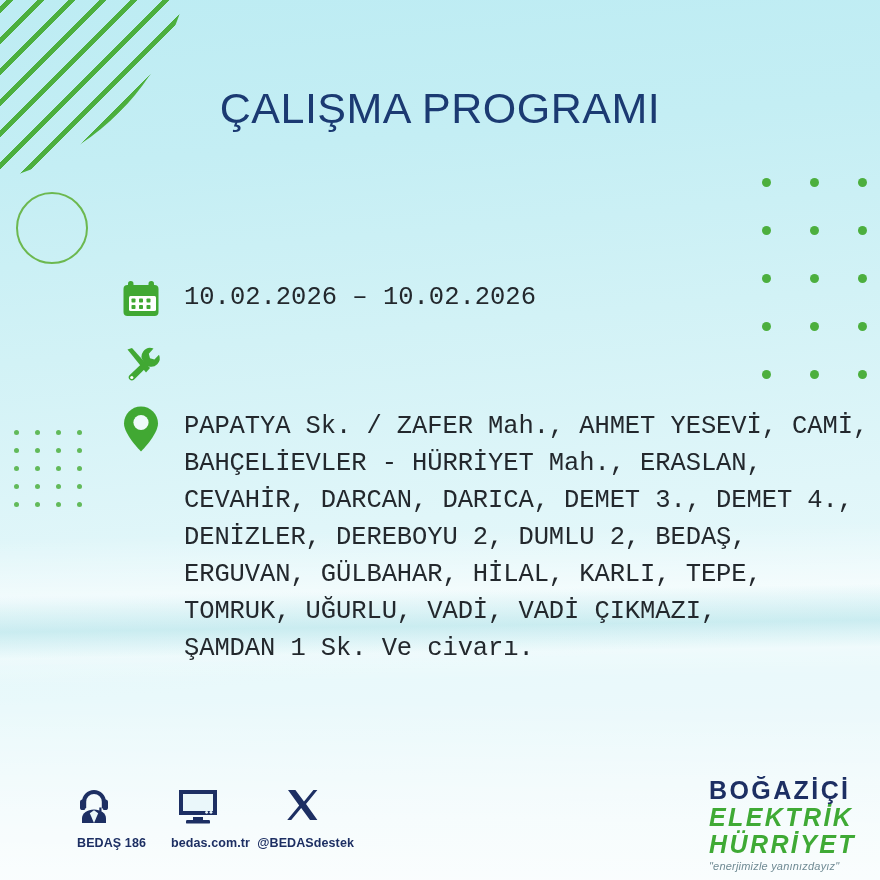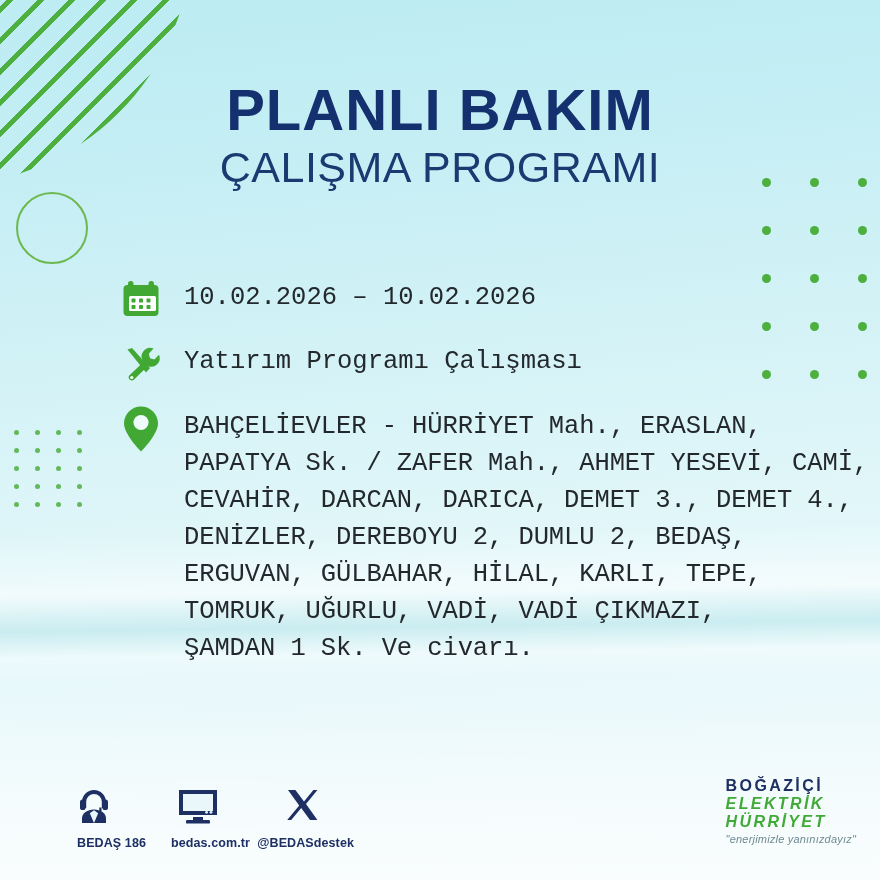--- a/index.html
+++ b/index.html
@@ -200,21 +200,21 @@
   }
 
   .brand {
     position: absolute;
     right: 24px;
     top: 778px;
     text-align: left;
     line-height: 1;
   }
   .brand .bl {
-    font-size: 16px;
+    font-size: 25px;
     font-weight: bold;
     letter-spacing: 2.4px;
     margin-bottom: 2px;
   }
   .brand .b1 { color: #1d2f63; }
   .brand .b2, .brand .b3 { color: #3faa35; font-style: italic; }
   .brand .tagline {
     margin-top: 4px;
     font-size: 11px;
     font-style: italic;
@@ -269,21 +269,20 @@
       <span></span>
       <span></span>
       <span></span>
     <span></span>
       <span></span>
       <span></span>
       <span></span>
   </div>
 
   <div class="title-block">
-    <div class="title-main">PLANLI BAKIM</div>
     <div class="title-sub">ÇALIŞMA PROGRAMI</div>
   </div>
 
   <div class="info">
 
     <div class="row">
       <div class="ico">
         <svg width="42" height="42" viewBox="0 0 42 42" aria-hidden="true">
           <rect x="8" y="3" width="5.5" height="11" rx="2.7" fill="#41a833"></rect>
           <rect x="28.5" y="3" width="5.5" height="11" rx="2.7" fill="#41a833"></rect>
@@ -306,33 +305,32 @@
     <div class="row">
       <div class="ico">
         <svg width="42" height="42" viewBox="0 0 42 42" aria-hidden="true">
           <g fill="#41a833">
             <path d="M7.5 7.5 L12 6 L30 26 L26 30.5 Z"></path>
             <path d="M33.5 6.5 a8.5 8.5 0 0 0 -9.8 13.3 L9.5 33.2 a3.2 3.2 0 0 0 4.4 4.6 L27.8 24 A8.5 8.5 0 0 0 39 12.8 l-4.6 4.6 -4.4 -1.2 -1.2 -4.4 Z"></path>
             <circle cx="11.8" cy="35.5" r="1.6" fill="#ffffff"></circle>
           </g>
         </svg>
       </div>
-      <div class="txt">Yatırım Programı Çalışması</div>
     </div>
 
     <div class="row address">
       <div class="ico">
         <svg width="40" height="48" viewBox="0 0 40 48" aria-hidden="true">
           <path d="M20 1.5 C10.6 1.5 3 9.1 3 18.5 C3 29.5 20 46.5 20 46.5 C20 46.5 37 29.5 37 18.5 C37 9.1 29.4 1.5 20 1.5 Z" fill="#41a833"></path>
           <circle cx="20" cy="17.5" r="7.6" fill="#eefafb"></circle>
         </svg>
       </div>
       <div class="txt">
+        <div class="addr-line">PAPATYA Sk. / ZAFER Mah., AHMET YESEVİ, CAMİ,</div>
         <div class="addr-line">BAHÇELİEVLER - HÜRRİYET Mah., ERASLAN,</div>
-        <div class="addr-line">PAPATYA Sk. / ZAFER Mah., AHMET YESEVİ, CAMİ,</div>
         <div class="addr-line">CEVAHİR, DARCAN, DARICA, DEMET 3., DEMET 4.,</div>
         <div class="addr-line">DENİZLER, DEREBOYU 2, DUMLU 2, BEDAŞ,</div>
         <div class="addr-line">ERGUVAN, GÜLBAHAR, HİLAL, KARLI, TEPE,</div>
         <div class="addr-line">TOMRUK, UĞURLU, VADİ, VADİ ÇIKMAZI,</div>
         <div class="addr-line">ŞAMDAN 1 Sk. Ve civarı.</div>
       </div>
     </div>
   </div>
 
   <div class="footer">

